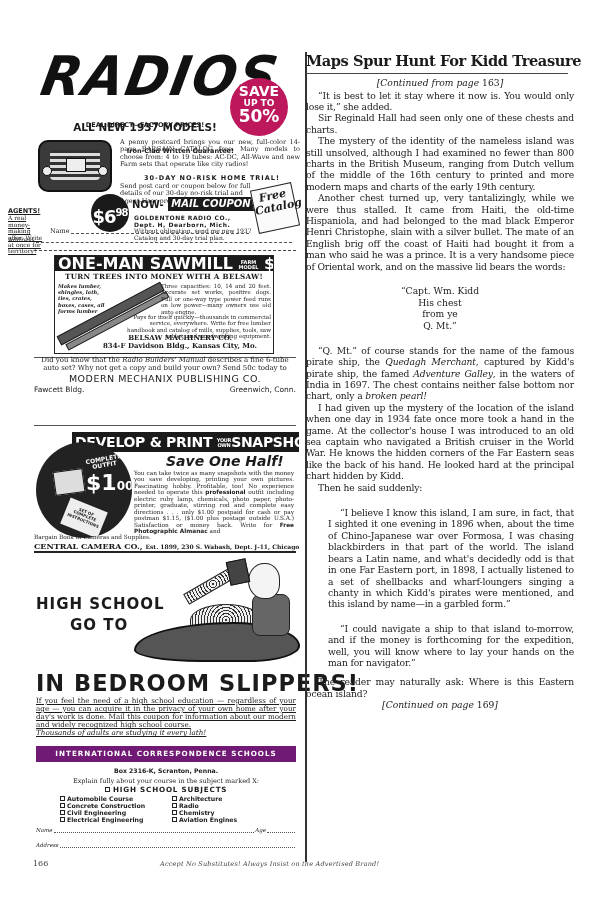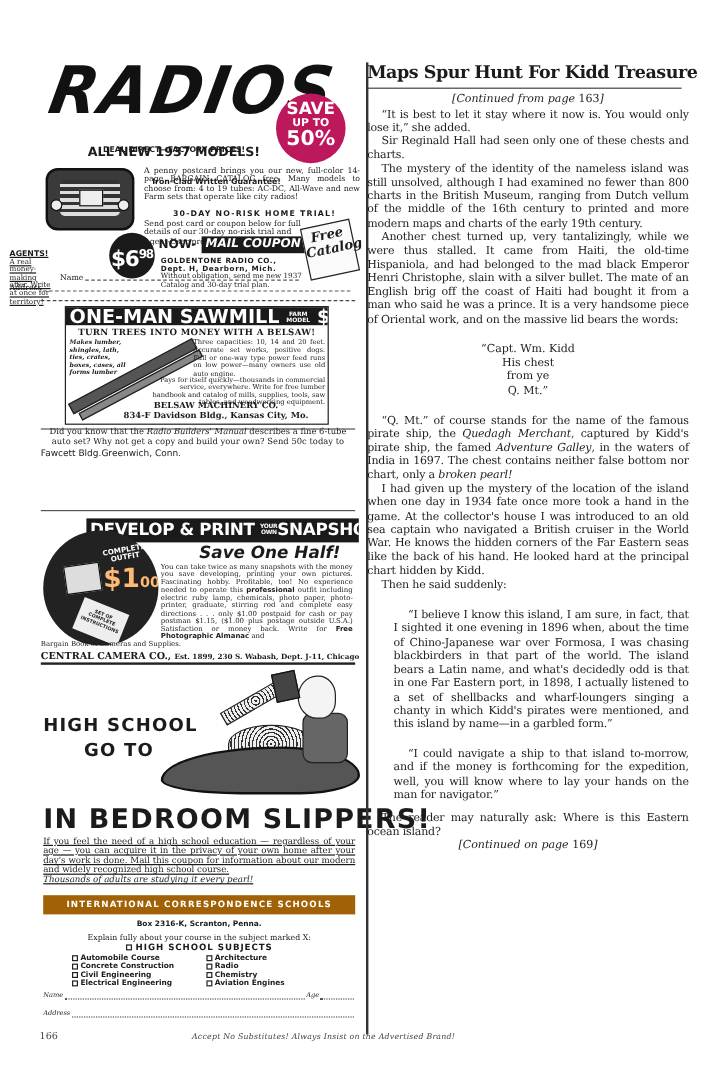--- a/index.html
+++ b/index.html
@@ -49,29 +49,29 @@
   .saw-text1{position:absolute;left:106px;top:27px;width:110px;font:5.6px/1.15 "DejaVu Serif",serif;text-align:justify;}
   .saw-text2{position:absolute;left:70px;top:58px;width:146px;font:5.6px/1.15 "DejaVu Serif",serif;text-align:right;}
   .saw-co{position:absolute;left:0;top:78px;width:220px;text-align:center;font:700 7px/1.15 "DejaVu Serif",serif;padding-left:30px;box-sizing:border-box;}
   .hr{position:absolute;height:1px;background:#555;}
 
   
   .car{position:absolute;left:34px;top:352px;width:262px;}
   .car-title{font:400 14px/1 "DejaVu Sans",sans-serif;text-align:center;letter-spacing:.3px;}
   .car-body{font:7px/1.15 "DejaVu Serif",serif;text-align:center;margin-top:4px;}
   .car-co{font:400 9.5px/1 "DejaVu Sans",sans-serif;text-align:center;margin-top:2px;letter-spacing:.5px;}
-  .car-addr{display:flex;font:400 7.5px/1 "DejaVu Sans",sans-serif;margin-top:2px;}
+  .car-addr{display:flex;justify-content:space-between;font:400 7.5px/1 "DejaVu Sans",sans-serif;margin-top:2px;}
 
   
   .dev{position:absolute;left:34px;top:432px;width:262px;height:122px;}
   .dev-head{position:absolute;left:38px;top:0;width:224px;height:20px;background:#1a1a1a;color:#fff;font:900 14px/20px "DejaVu Sans",sans-serif;white-space:nowrap;overflow:hidden;padding-left:3px;letter-spacing:-.3px;}
   .dev-head .yo{display:inline-block;font-size:5px;line-height:5.5px;vertical-align:middle;text-align:center;}
   .dev-circle{position:absolute;left:2px;top:10px;width:96px;height:96px;border-radius:50%;background:#222;overflow:hidden;}
   .dev-circle .co{position:absolute;left:40px;top:14px;color:#fff;font:700 6px/1 "DejaVu Sans",sans-serif;text-align:center;transform:rotate(-10deg);}
-  .dev-circle .pr{position:absolute;left:50px;top:30px;color:#fdba74;font:900 22px/1 "DejaVu Sans",sans-serif;}
+  .dev-circle .pr{position:absolute;left:50px;top:30px;color:#ffffff;font:900 22px/1 "DejaVu Sans",sans-serif;}
   .dev-circle .pr small{font-size:12px;}
   .dev-circle .bk{position:absolute;left:28px;top:62px;width:40px;height:28px;background:#eee;transform:rotate(22deg);font:700 4px/1.1 "DejaVu Sans",sans-serif;text-align:center;padding-top:6px;box-sizing:border-box;}
   .dev-circle .tray{position:absolute;left:18px;top:28px;width:28px;height:22px;background:#ddd;border:1px solid #111;transform:rotate(-8deg);}
   .dev-save{position:absolute;left:132px;top:22px;font:italic 900 14px/1 "DejaVu Sans",sans-serif;}
   .dev-body{position:absolute;left:100px;top:38px;width:160px;font:5.8px/1.12 "DejaVu Serif",serif;text-align:justify;}
   .dev-body b{font-family:"DejaVu Sans",sans-serif;}
   .dev-bargain{position:absolute;left:0;top:103px;width:262px;font:5.8px/1 "DejaVu Serif",serif;}
   .dev-co{position:absolute;left:0;top:110px;width:262px;font:700 8px/1 "DejaVu Serif",serif;white-space:nowrap;border-bottom:2px solid #222;padding-bottom:1px;}
   .dev-co small{font-size:6px;font-weight:700;}
 
@@ -80,21 +80,21 @@
   .ics-hs{position:absolute;left:36px;top:597px;font:900 15px/1 "DejaVu Sans",sans-serif;letter-spacing:1px;}
   .slipper{position:absolute;left:134px;top:622px;width:162px;height:36px;background:#555;border-radius:60% 40% 30% 40%/70% 60% 40% 30%;border:2px solid #111;}
   .slipper-top{position:absolute;left:190px;top:604px;width:70px;height:30px;background:repeating-radial-gradient(circle,#333 0 1px,#eee 1px 3px);border-radius:50% 50% 10% 10%;border:1px solid #222;}
   .man-head{position:absolute;left:248px;top:563px;width:30px;height:34px;background:#f4f4f4;border:1.5px solid #222;border-radius:50% 45% 40% 50%;}
   .man-book{position:absolute;left:228px;top:560px;width:18px;height:22px;background:#444;border:1px solid #111;transform:rotate(-12deg);}
   .man-body{position:absolute;left:252px;top:594px;width:36px;height:40px;background:#666;border:1.5px solid #222;border-radius:8px;}
   .man-leg{position:absolute;left:182px;top:578px;width:60px;height:10px;background:repeating-radial-gradient(circle,#333 0 1px,#eee 1px 3px);transform:rotate(-30deg);border:1px solid #222;}
   .ics-slippers{position:absolute;left:36px;top:672px;font:900 22.5px/1 "DejaVu Sans",sans-serif;letter-spacing:1px;white-space:nowrap;}
   .ics-body{position:absolute;left:36px;top:697px;width:260px;font:7.2px/1.12 "DejaVu Serif",serif;text-align:justify;text-decoration:underline;}
   .ics-body i{display:block;}
-  .ics-bar{position:absolute;left:36px;top:746px;width:260px;height:16px;background:#a16207;color:#fff;font:700 7.2px/16px "DejaVu Sans",sans-serif;text-align:center;letter-spacing:1px;}
+  .ics-bar{position:absolute;left:36px;top:746px;width:260px;height:16px;background:#701a75;color:#fff;font:700 7.2px/16px "DejaVu Sans",sans-serif;text-align:center;letter-spacing:1px;}
   .ics-box{position:absolute;left:36px;top:768px;width:260px;text-align:center;font:700 6.2px/1 "DejaVu Sans",sans-serif;}
   .ics-explain{position:absolute;left:36px;top:778px;width:260px;text-align:center;font:6.5px/1 "DejaVu Serif",serif;}
   .ics-hss{position:absolute;left:36px;top:786px;width:260px;text-align:center;font:700 7.2px/1 "DejaVu Sans",sans-serif;letter-spacing:.8px;}
   .ics-courses{position:absolute;left:60px;top:795px;width:200px;display:grid;grid-template-columns:112px 88px;font:600 6.2px/1.15 "DejaVu Sans",sans-serif;}
   .ics-courses div{display:flex;align-items:center;gap:2px;white-space:nowrap;}
   .cb{display:inline-block;width:5px;height:5px;border:1px solid #222;box-sizing:border-box;}
   .ics-name,.ics-addr{position:absolute;left:36px;width:260px;font:italic 5.5px/1 "DejaVu Serif",serif;display:flex;align-items:flex-end;}
   .ics-name{top:828px}.ics-addr{top:843px}
   .dots{flex:1;border-bottom:1px dotted #555;margin:0 1px 1px;}
 
@@ -174,20 +174,21 @@
     <div class="saw-text2">Pays for itself quickly—thousands in commercial service, everywhere. Write for free lumber handbook and catalog of mills, supplies, tools, saw tables, and woodworking equipment.</div>
     <div class="saw-co">
       <span>BELSAW MACHINERY CO.</span><br>
       <span>834-F Davidson Bldg., Kansas City, Mo.</span>
     </div>
   </div>
   <div class="hr" style="left:34px;top:357px;width:262px;"></div>
 
   <div class="car">
     <div class="car-body"><span>Did you know that the </span><i>Radio Builders' Manual</i><span> describes a fine 6-tube auto set? Why not get a copy and build your own? Send 50c today to</span></div>
+    <div class="car-co">MODERN MECHANIX PUBLISHING CO.</div>
     <div class="car-addr">
       <span>Fawcett Bldg.</span>
         <span>Greenwich, Conn.</span>
     </div>
   </div>
   <div class="hr" style="left:34px;top:425px;width:262px;"></div>
 
   <div class="dev">
     <div class="dev-head">
       <span>DEVELOP &amp; PRINT</span>
@@ -207,21 +208,21 @@
 
   <div class="ics-go">GO TO</div>
   <div class="ics-hs">HIGH SCHOOL</div>
   <div class="man-leg"></div>
   <div class="slipper-top"></div>
   <div class="slipper"></div>
   <div class="man-body"></div>
   <div class="man-head"></div>
   <div class="man-book"></div>
   <div class="ics-slippers">IN BEDROOM SLIPPERS!</div>
-  <div class="ics-body"><span>If you feel the need of a high school education — regardless of your age — you can acquire it in the privacy of your own home after your day's work is done. Mail this coupon for information about our modern and widely recognized high school course.</span><i>Thousands of adults are studying it every pearl!</i></div>
+  <div class="ics-body"><span>If you feel the need of a high school education — regardless of your age — you can acquire it in the privacy of your own home after your day's work is done. Mail this coupon for information about our modern and widely recognized high school course.</span><i>Thousands of adults are studying it every lath!</i></div>
   <div class="ics-bar">INTERNATIONAL CORRESPONDENCE SCHOOLS</div>
   <div class="ics-box">Box 2316-K, Scranton, Penna.</div>
   <div class="ics-explain">Explain fully about your course in the subject marked X:</div>
   <div class="ics-hss"><span class="cb"></span> <span>HIGH SCHOOL SUBJECTS</span></div>
   <div class="ics-courses">
     <div>
         <span class="cb"></span>
         <span>Automobile Course</span>
       </div>
     <div>

